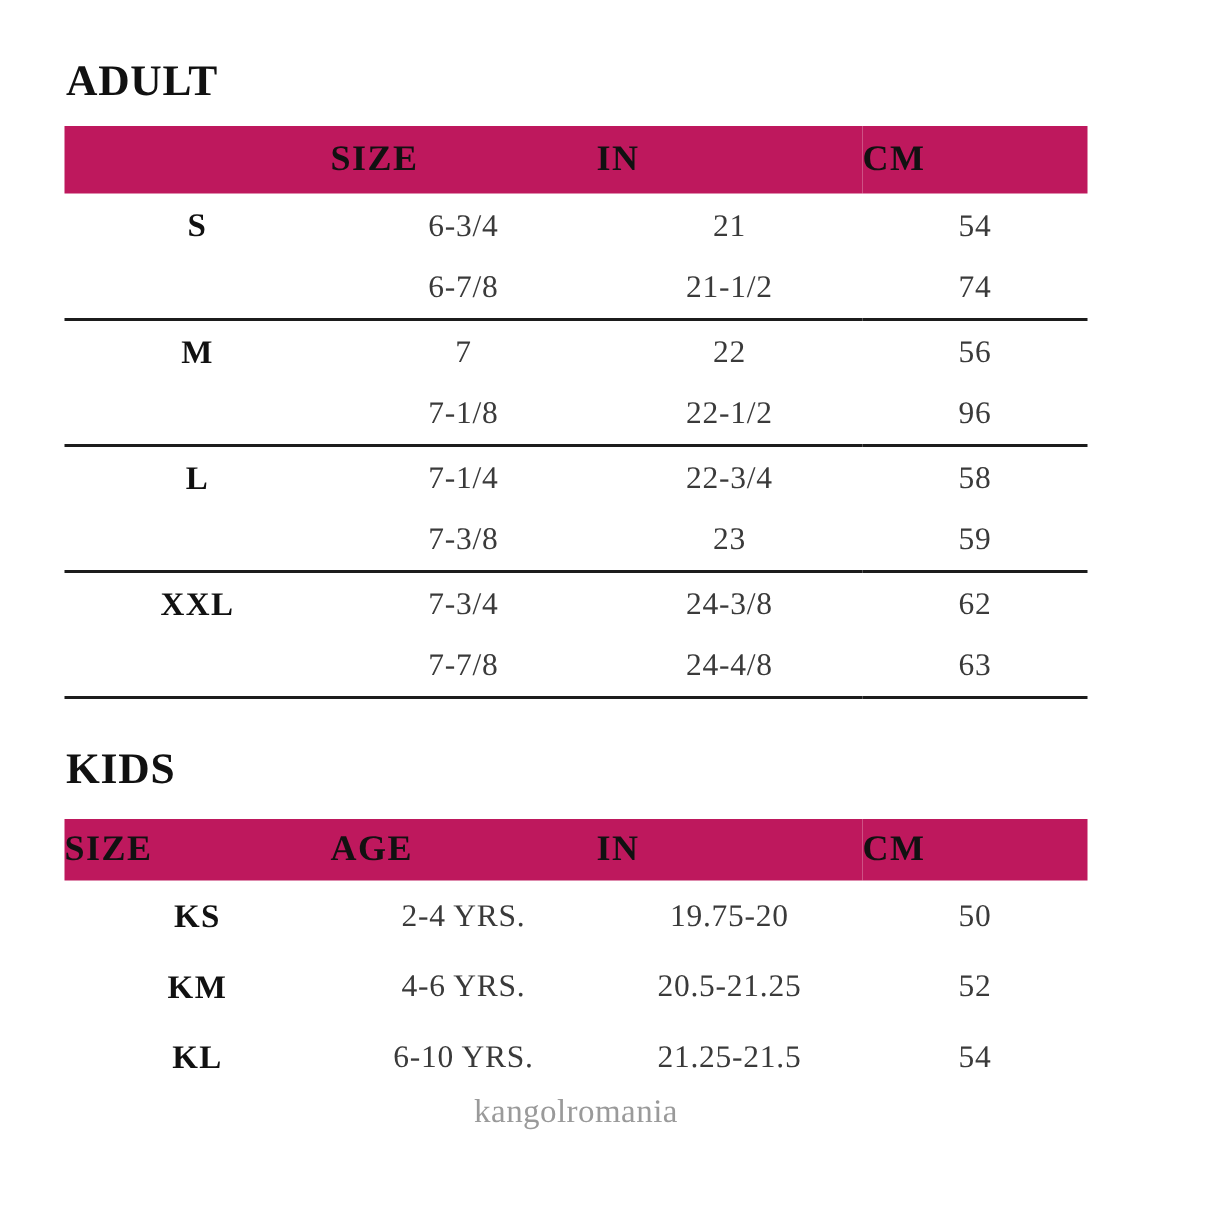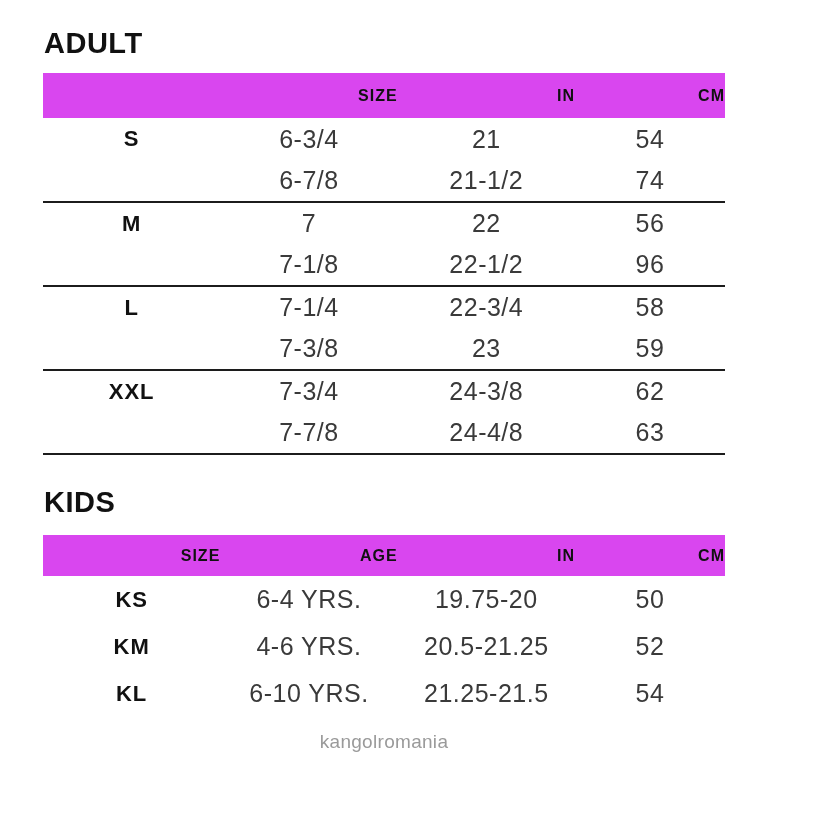--- a/index.html
+++ b/index.html
@@ -11,21 +11,22 @@
     width: 814px;
     height: 814px;
     font-family: "Liberation Sans", sans-serif;
     color: #111;
     overflow: hidden;
   }
   .page {
     box-sizing: border-box;
     width: 768px;
     height: 814px;
-    padding: 29px 43px 0 43px;
+    padding: 40px 43px 0 43px;
+    font-family: Liberation Serif, serif;
   }
   .section-title {
     margin: 0 0 15px 1px;
     font-size: 29px;
     line-height: 1;
     font-weight: 800;
     letter-spacing: 0.5px;
     color: #111;
   }
   .section-title.kids {
@@ -35,55 +36,55 @@
   table {
     width: 100%;
     border-collapse: collapse;
     table-layout: fixed;
   }
   col.c-label { width: 26%; }
   col.c-size  { width: 26%; }
   col.c-in    { width: 26%; }
   col.c-cm    { width: 22%; }
   thead th {
-    background: #d946ef;
+    background: #be185d;
     height: 45px;
-    font-size: 16px;
+    font-size: 24px;
     font-weight: 800;
     letter-spacing: 1px;
     color: #111;
-    text-align: right;
+    text-align: left;
     vertical-align: middle;
     padding: 0;
   }
   .kids-table thead th { height: 41px; }
   tbody td {
     text-align: center;
     vertical-align: middle;
-    font-size: 25px;
+    font-size: 21px;
     font-weight: 300;
     letter-spacing: 0.5px;
     color: #3a3a3a;
     padding: 0;
   }
   .adult-table tbody tr { height: 42px; }
   .kids-table tbody tr  { height: 47px; }
   .adult-table tbody.size-group {
     border-bottom: 2px solid #1c1c1c;
   }
   td.size-label {
     font-weight: 800;
     font-size: 22px;
     letter-spacing: 1px;
     color: #111;
   }
   .watermark {
-    margin-top: 14px;
+    margin-top: 2px;
     text-align: center;
-    font-size: 19px;
+    font-size: 22px;
     line-height: 21px;
     letter-spacing: 0.3px;
     color: #9a9a9a;
   }
 </style>
 </head>
 <body>
 
 <div class="page">
 
@@ -185,21 +186,21 @@
         <tr>
           <th>SIZE</th>
           <th>AGE</th>
           <th>IN</th>
           <th>CM</th>
         </tr>
       </thead>
       <tbody>
         <tr>
           <td class="size-label">KS</td>
-          <td>6-4 YRS.</td>
+          <td>2-4 YRS.</td>
           <td>19.75-20</td>
           <td>50</td>
         </tr>
         <tr>
           <td class="size-label">KM</td>
           <td>4-6 YRS.</td>
           <td>20.5-21.25</td>
           <td>52</td>
         </tr>
         <tr>

